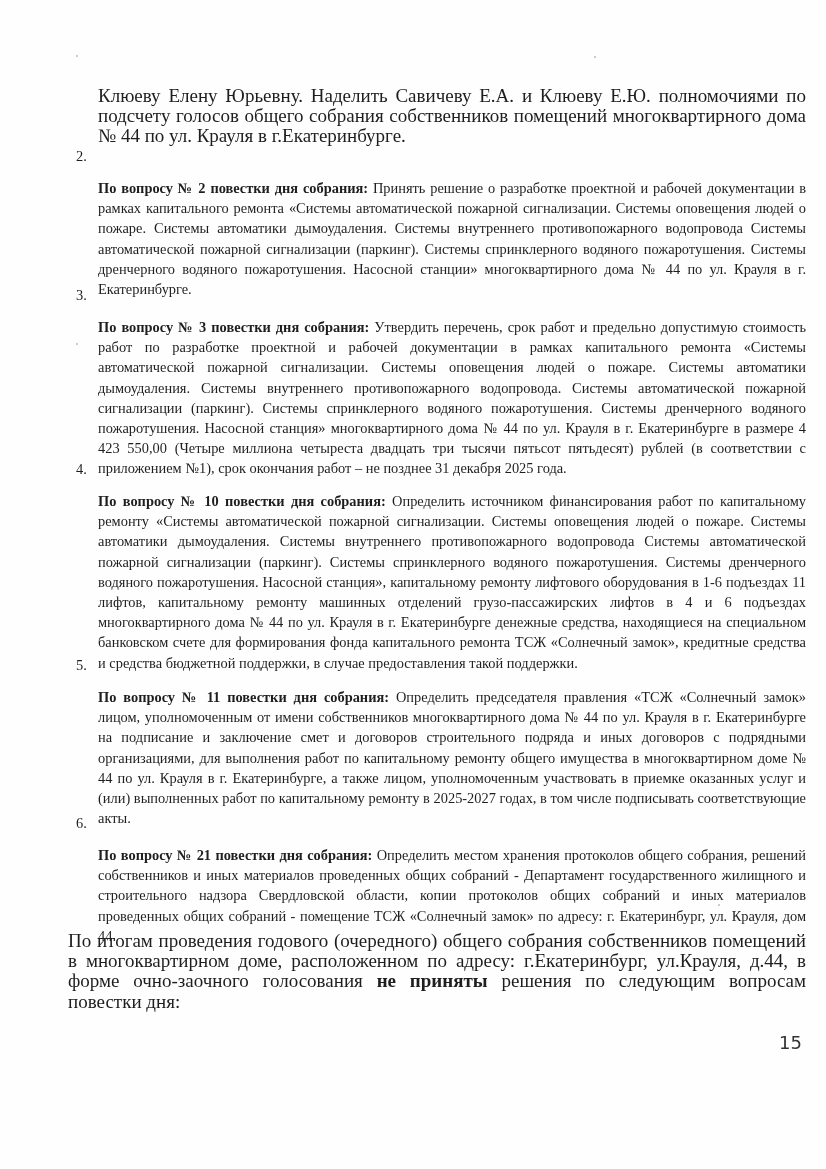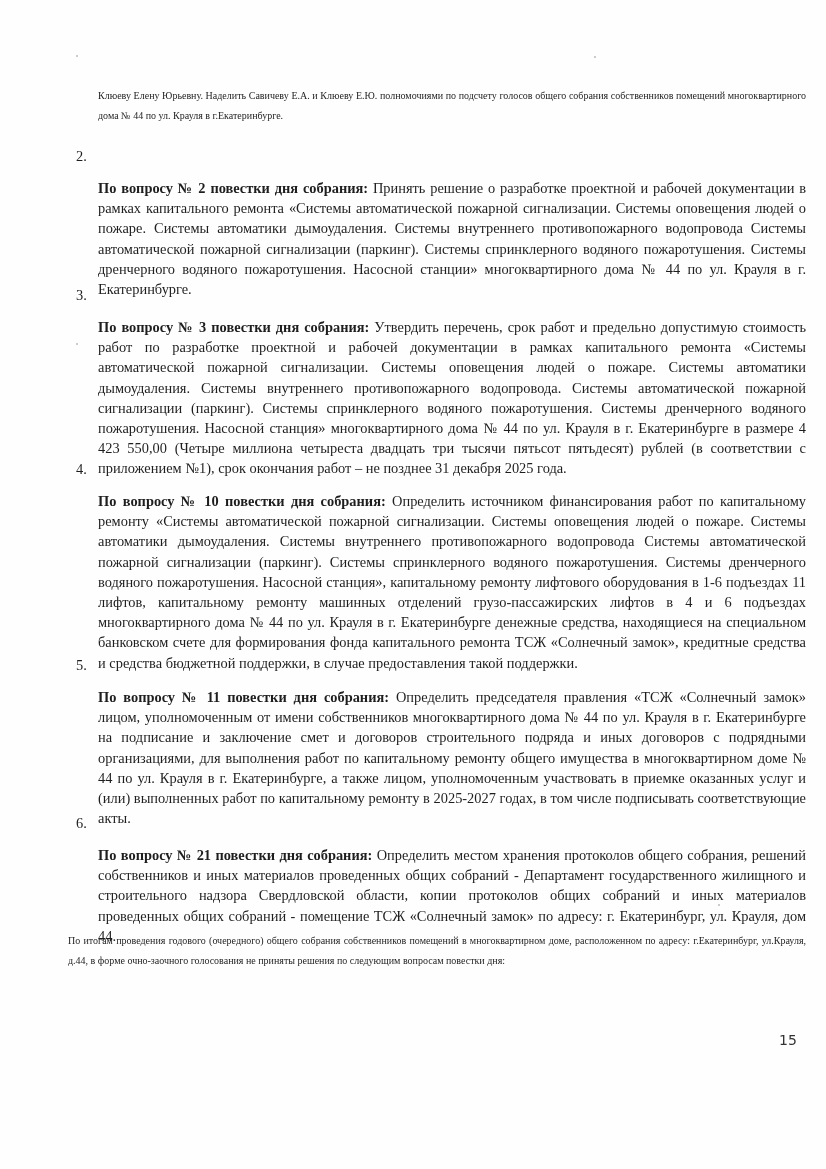--- a/index.html
+++ b/index.html
@@ -17,21 +17,21 @@
     }
     .page {
       position: absolute;
       left: 0; top: 0;
       width: 826px;
       height: 1169px;
       background: #fefefe;
     }
     .para {
       position: absolute;
-      font-size: 10px;
+      font-size: 19px;
       line-height: 20.2px;
       text-align: justify;
       text-align-last: left;
     }
     .cont {
       left: 98px;
       top: 86px;
       width: 708px;
     }
     .item {
@@ -60,28 +60,28 @@
     .item-4 { top: 459px; }
     .item-5 { top: 655px; }
     .item-6 { top: 813px; }
 
     .summary {
       left: 68px;
       top: 931px;
       width: 738px;
       text-indent: 0;
     }
-    .bold { font-weight: normal; margin-top: 15px; }
+    .bold { font-weight: bold; margin-top: 15px; }
 
     .page-number {
       position: absolute;
       left: 779px;
       top: 1032px;
       font-family: "DejaVu Sans", "Liberation Sans", sans-serif;
-      font-size: 14px;
+      font-size: 18px;
       color: #333;
     }
     .speck {
       position: absolute;
       width: 2px; height: 2px;
       background: #bbb;
       border-radius: 1px;
     }
   </style>
 </head>

